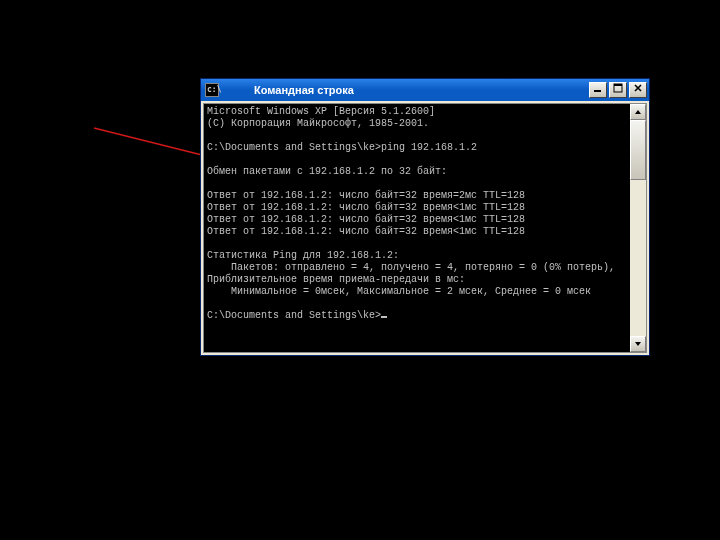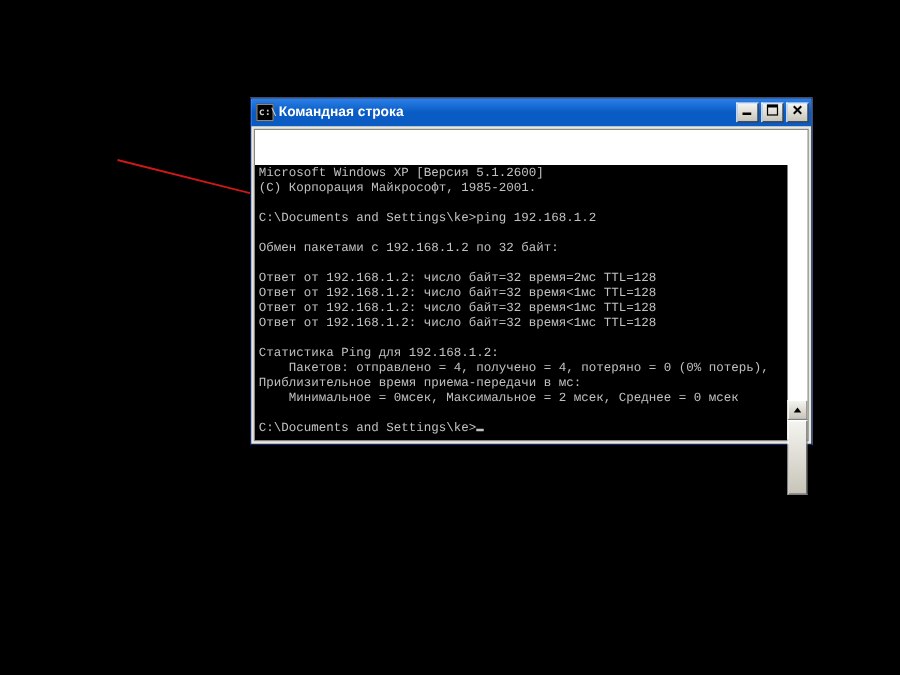--- a/index.html
+++ b/index.html
@@ -41,21 +41,21 @@
     background: #000;
     border: 1px solid #888;
     margin-right: 4px;
     font-size: 8px;
     line-height: 12px;
     text-align: left;
     padding-left: 1px;
     color:#ccc;
     font-family: monospace;
   }
-  .titlebar .title-text { flex: 1; }
+  .titlebar .title-text { flex: 1; margin-left: 31px; }
   .win-btns { display: flex; gap: 2px; }
   .win-btn {
     width: 18px;
     height: 16px;
     background: linear-gradient(to bottom, #f4f4f0, #c8c4b8);
     border: 1px solid #fff;
     border-right-color: #404040;
     border-bottom-color: #404040;
     font-size: 10px;
     line-height: 12px;
@@ -66,21 +66,20 @@
     cursor: pointer;
   }
   .win-btn.close { }
   .win-btn svg { display:block; margin:auto; }
   .client {
     flex: 1;
     margin: 2px;
     display: flex;
     background: #fff;
     border: 1px solid #888;
-    align-items: flex-end;
   }
   .console {
     flex: 1;
     background: #000;
     color: #c0c0c0;
     font-family: "Lucida Console", "Courier New", monospace;
     font-size: 10px;
     line-height: 12px;
     padding: 2px 3px;
     white-space: pre;

